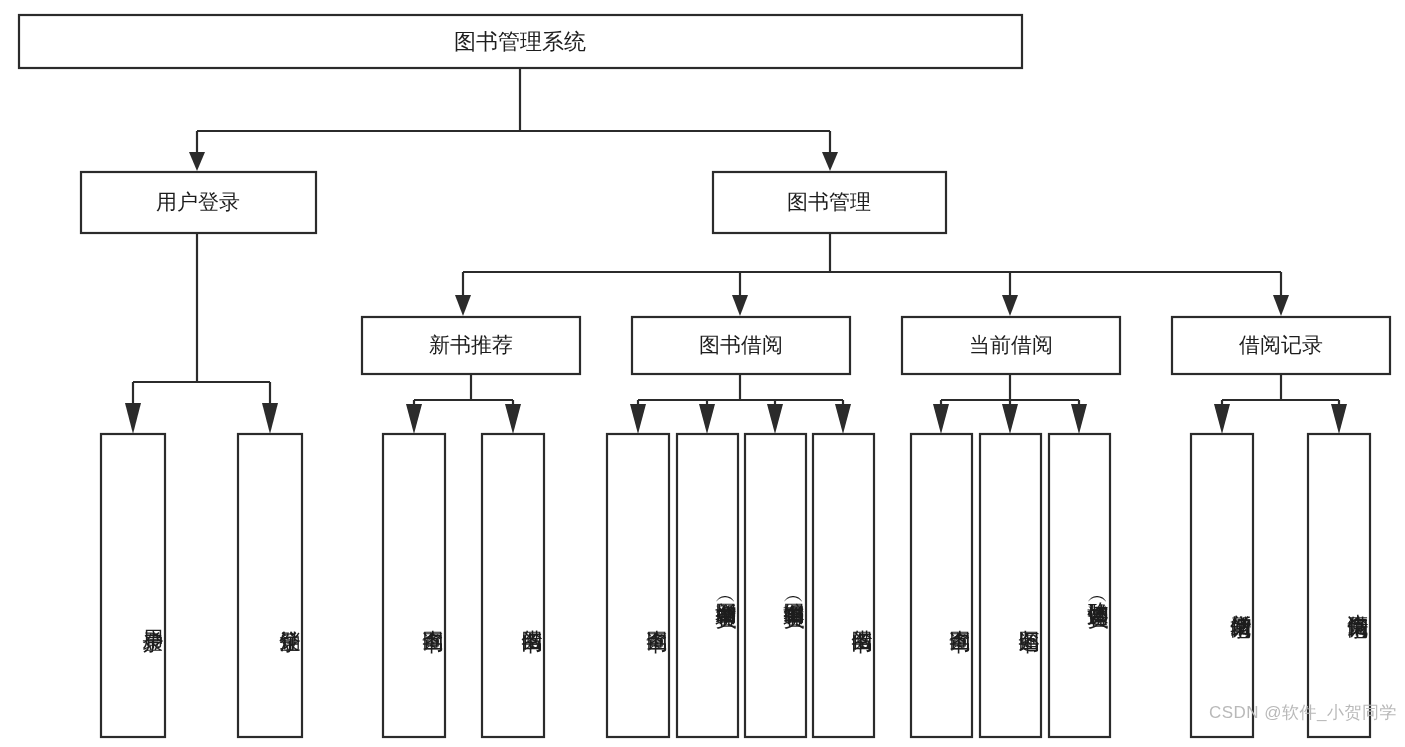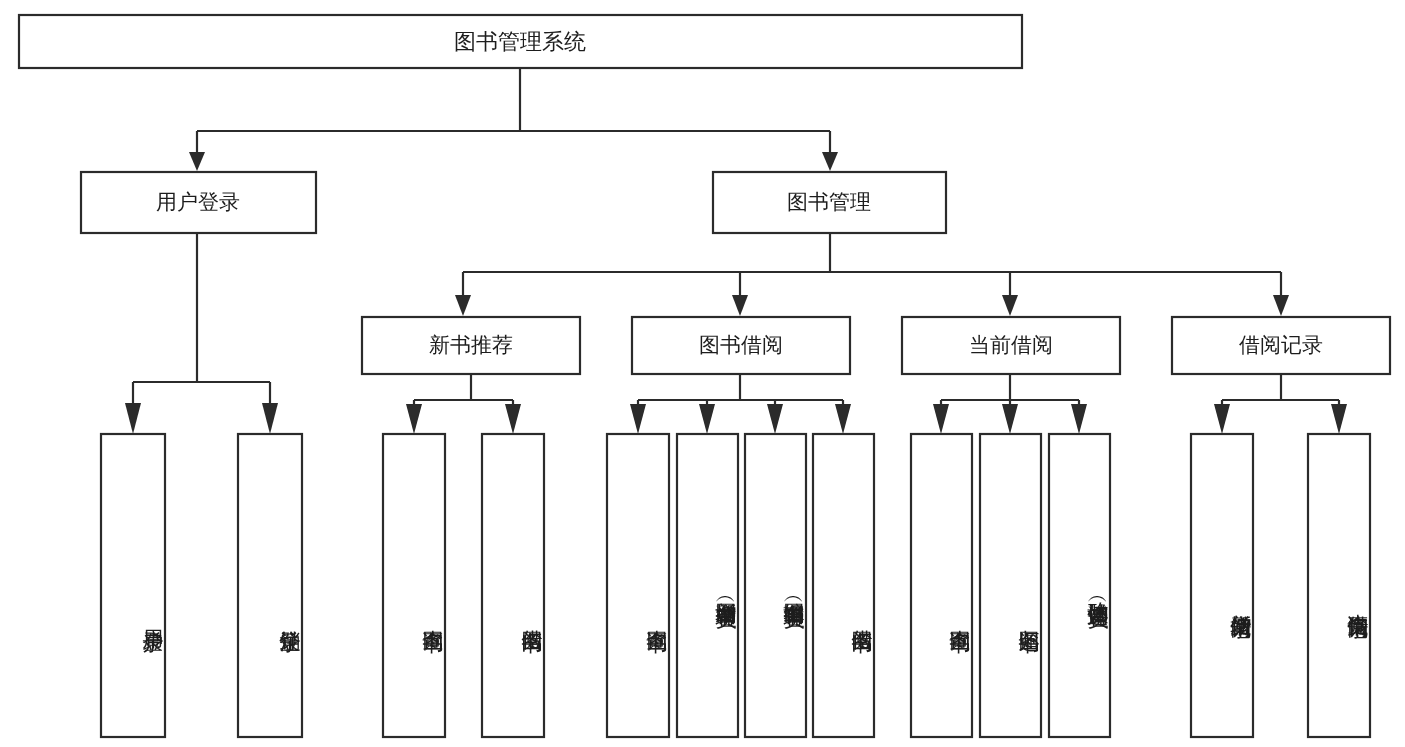--- a/index.html
+++ b/index.html
@@ -227,14 +227,15 @@
   <div class="vlabel" style="left:745px; top:444px; width:61px; height:290px;">编辑图书（管理员）</div>
   <div class="vlabel" style="left:813px; top:500px; width:61px; height:230px;">借阅图书</div>
 
   <div class="vlabel" style="left:911px; top:500px; width:61px; height:230px;">查询图书</div>
   <div class="vlabel" style="left:980px; top:500px; width:61px; height:230px;">归还图书</div>
   <div class="vlabel" style="left:1049px; top:444px; width:61px; height:290px;">确认归还（管理员）</div>
 
   <div class="vlabel" style="left:1191px; top:470px; width:62px; height:260px;">新增借阅记录</div>
   <div class="vlabel" style="left:1308px; top:470px; width:62px; height:260px;">查询借阅记录</div>
 
+  <div class="watermark">CSDN @软件_小贺同学</div>
 
 </div>
 
 </body></html>

